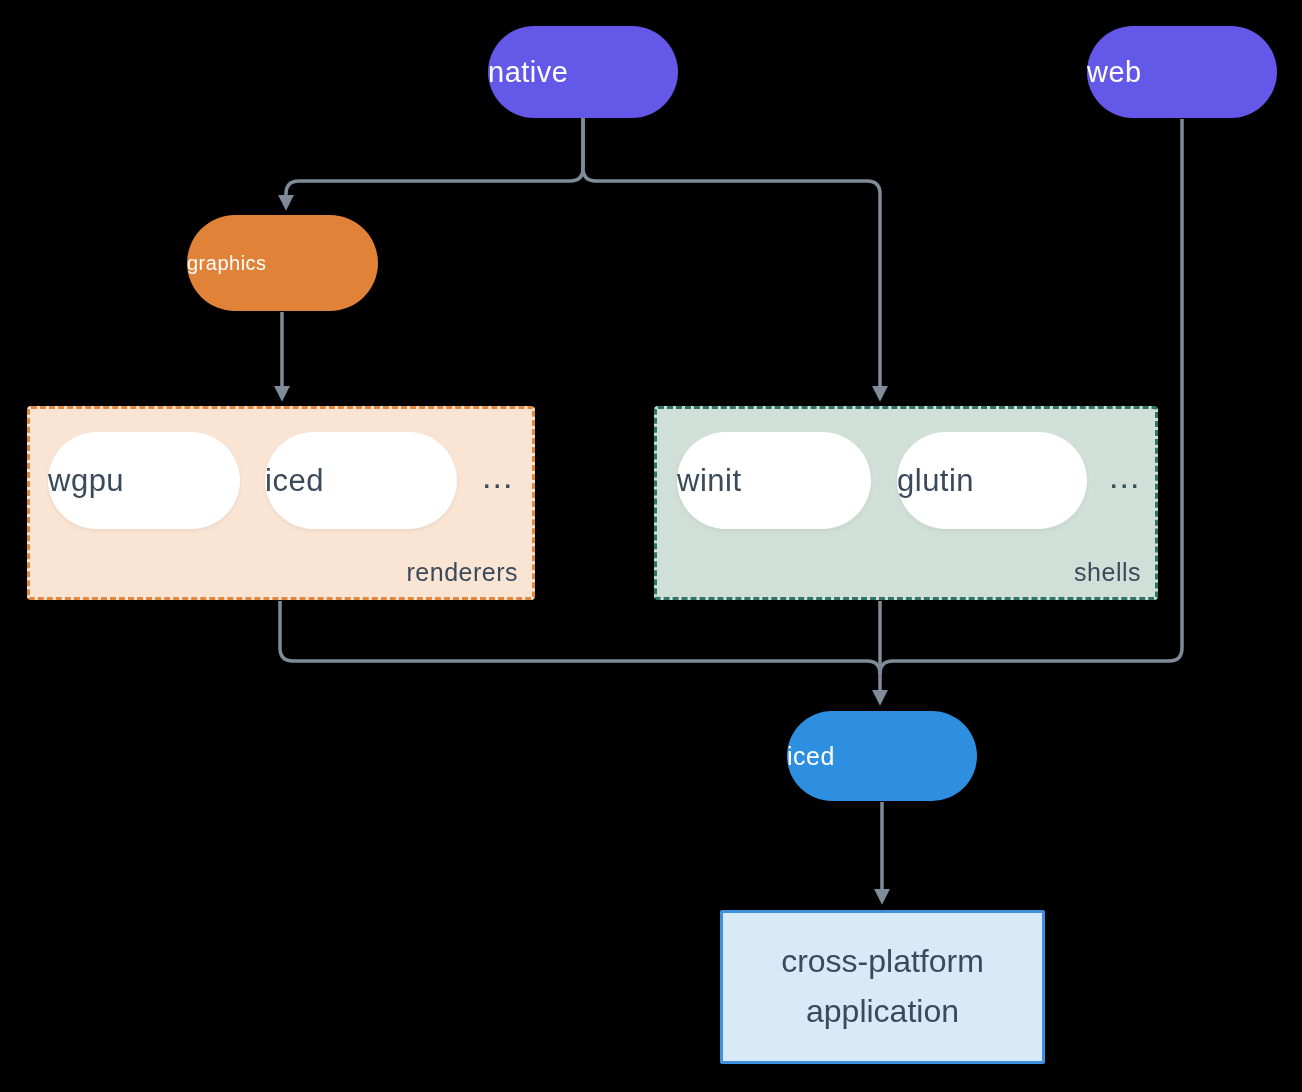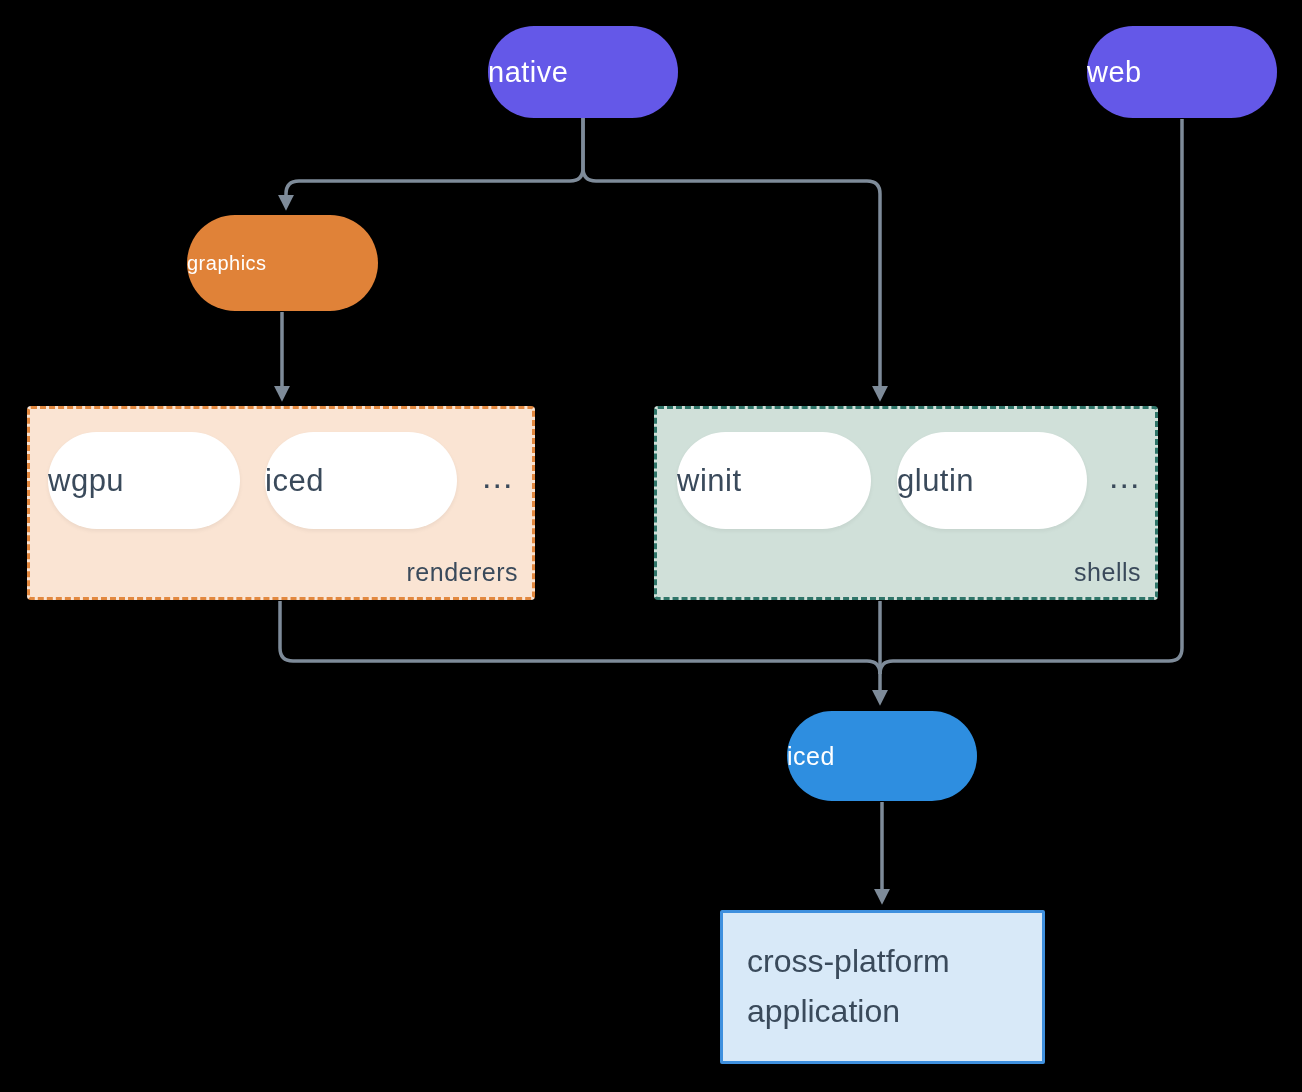--- a/index.html
+++ b/index.html
@@ -107,21 +107,21 @@
   .app-box {
     position: absolute;
     left: 720px; top: 910px;
     width: 325px; height: 154px;
     background: var(--app-fill);
     border: 3px solid var(--app-border);
     border-radius: 2px;
     display: flex;
     align-items: center;
     justify-content: center;
-    text-align: left;
+    text-align: center;
     color: var(--text-dark);
     font-size: 32px;
     line-height: 1.55;
     padding: 0 24px;
   }
 </style>
 </head>
 <body>
 
 <div class="canvas">

